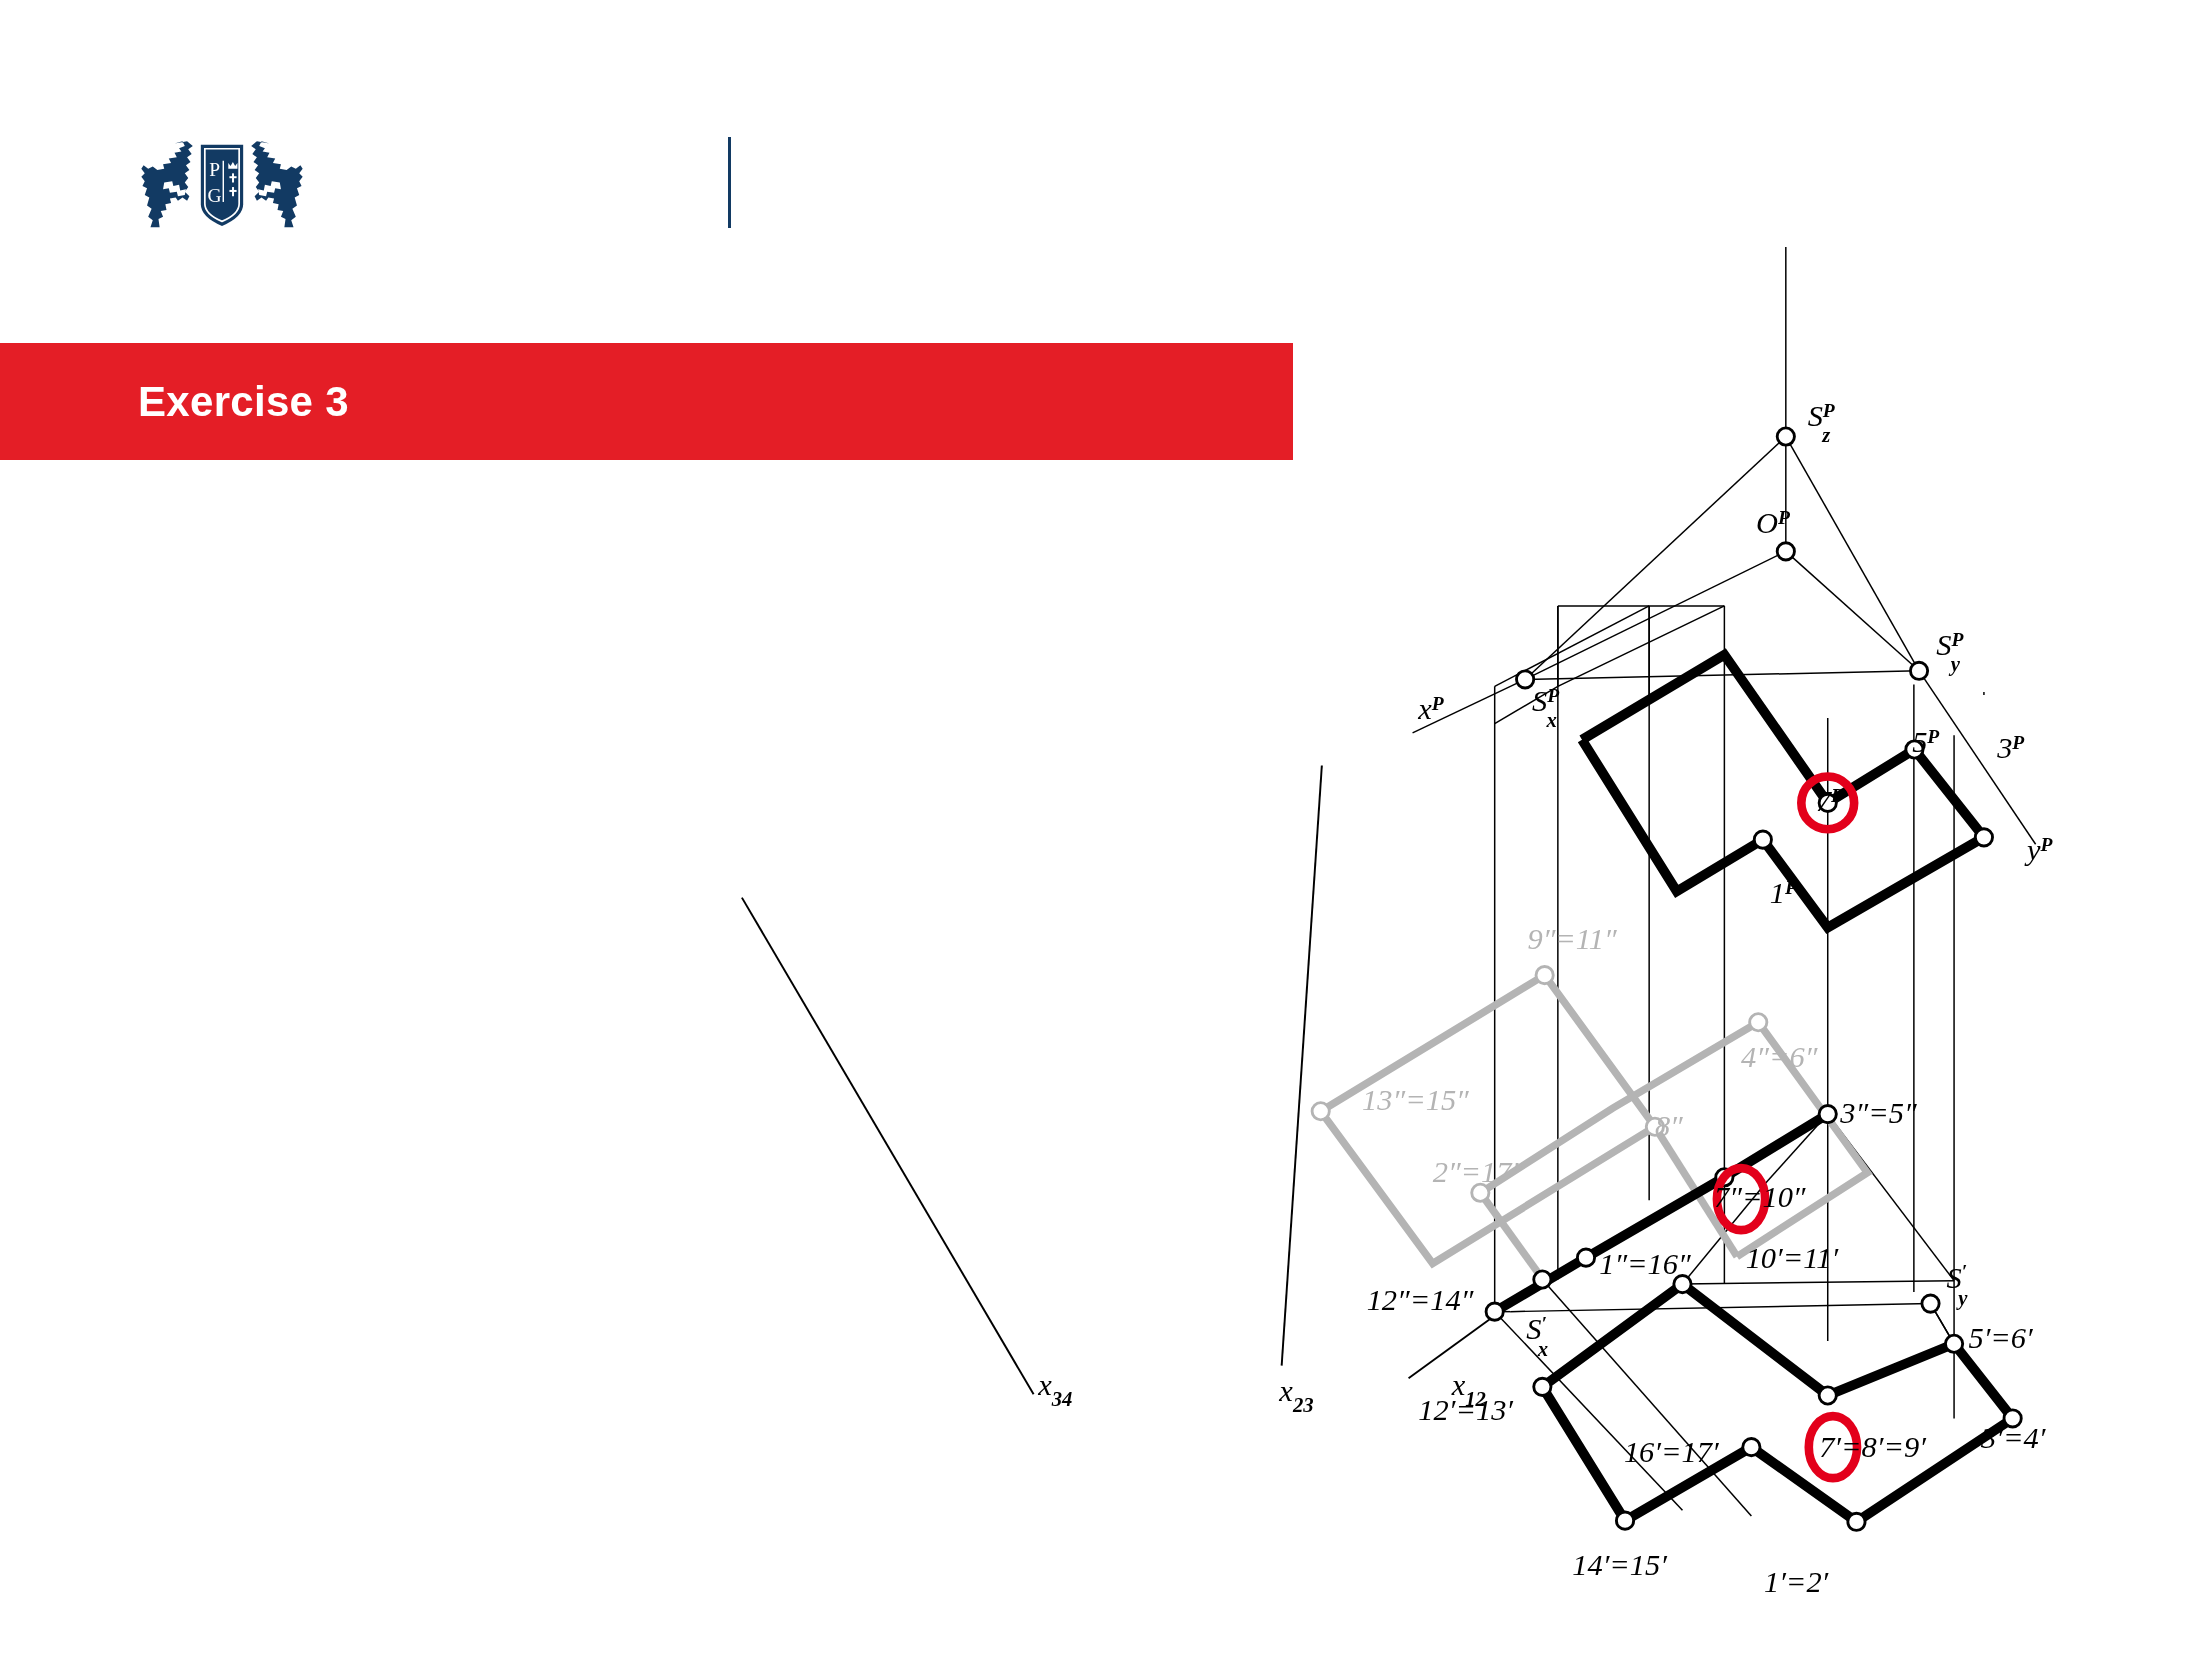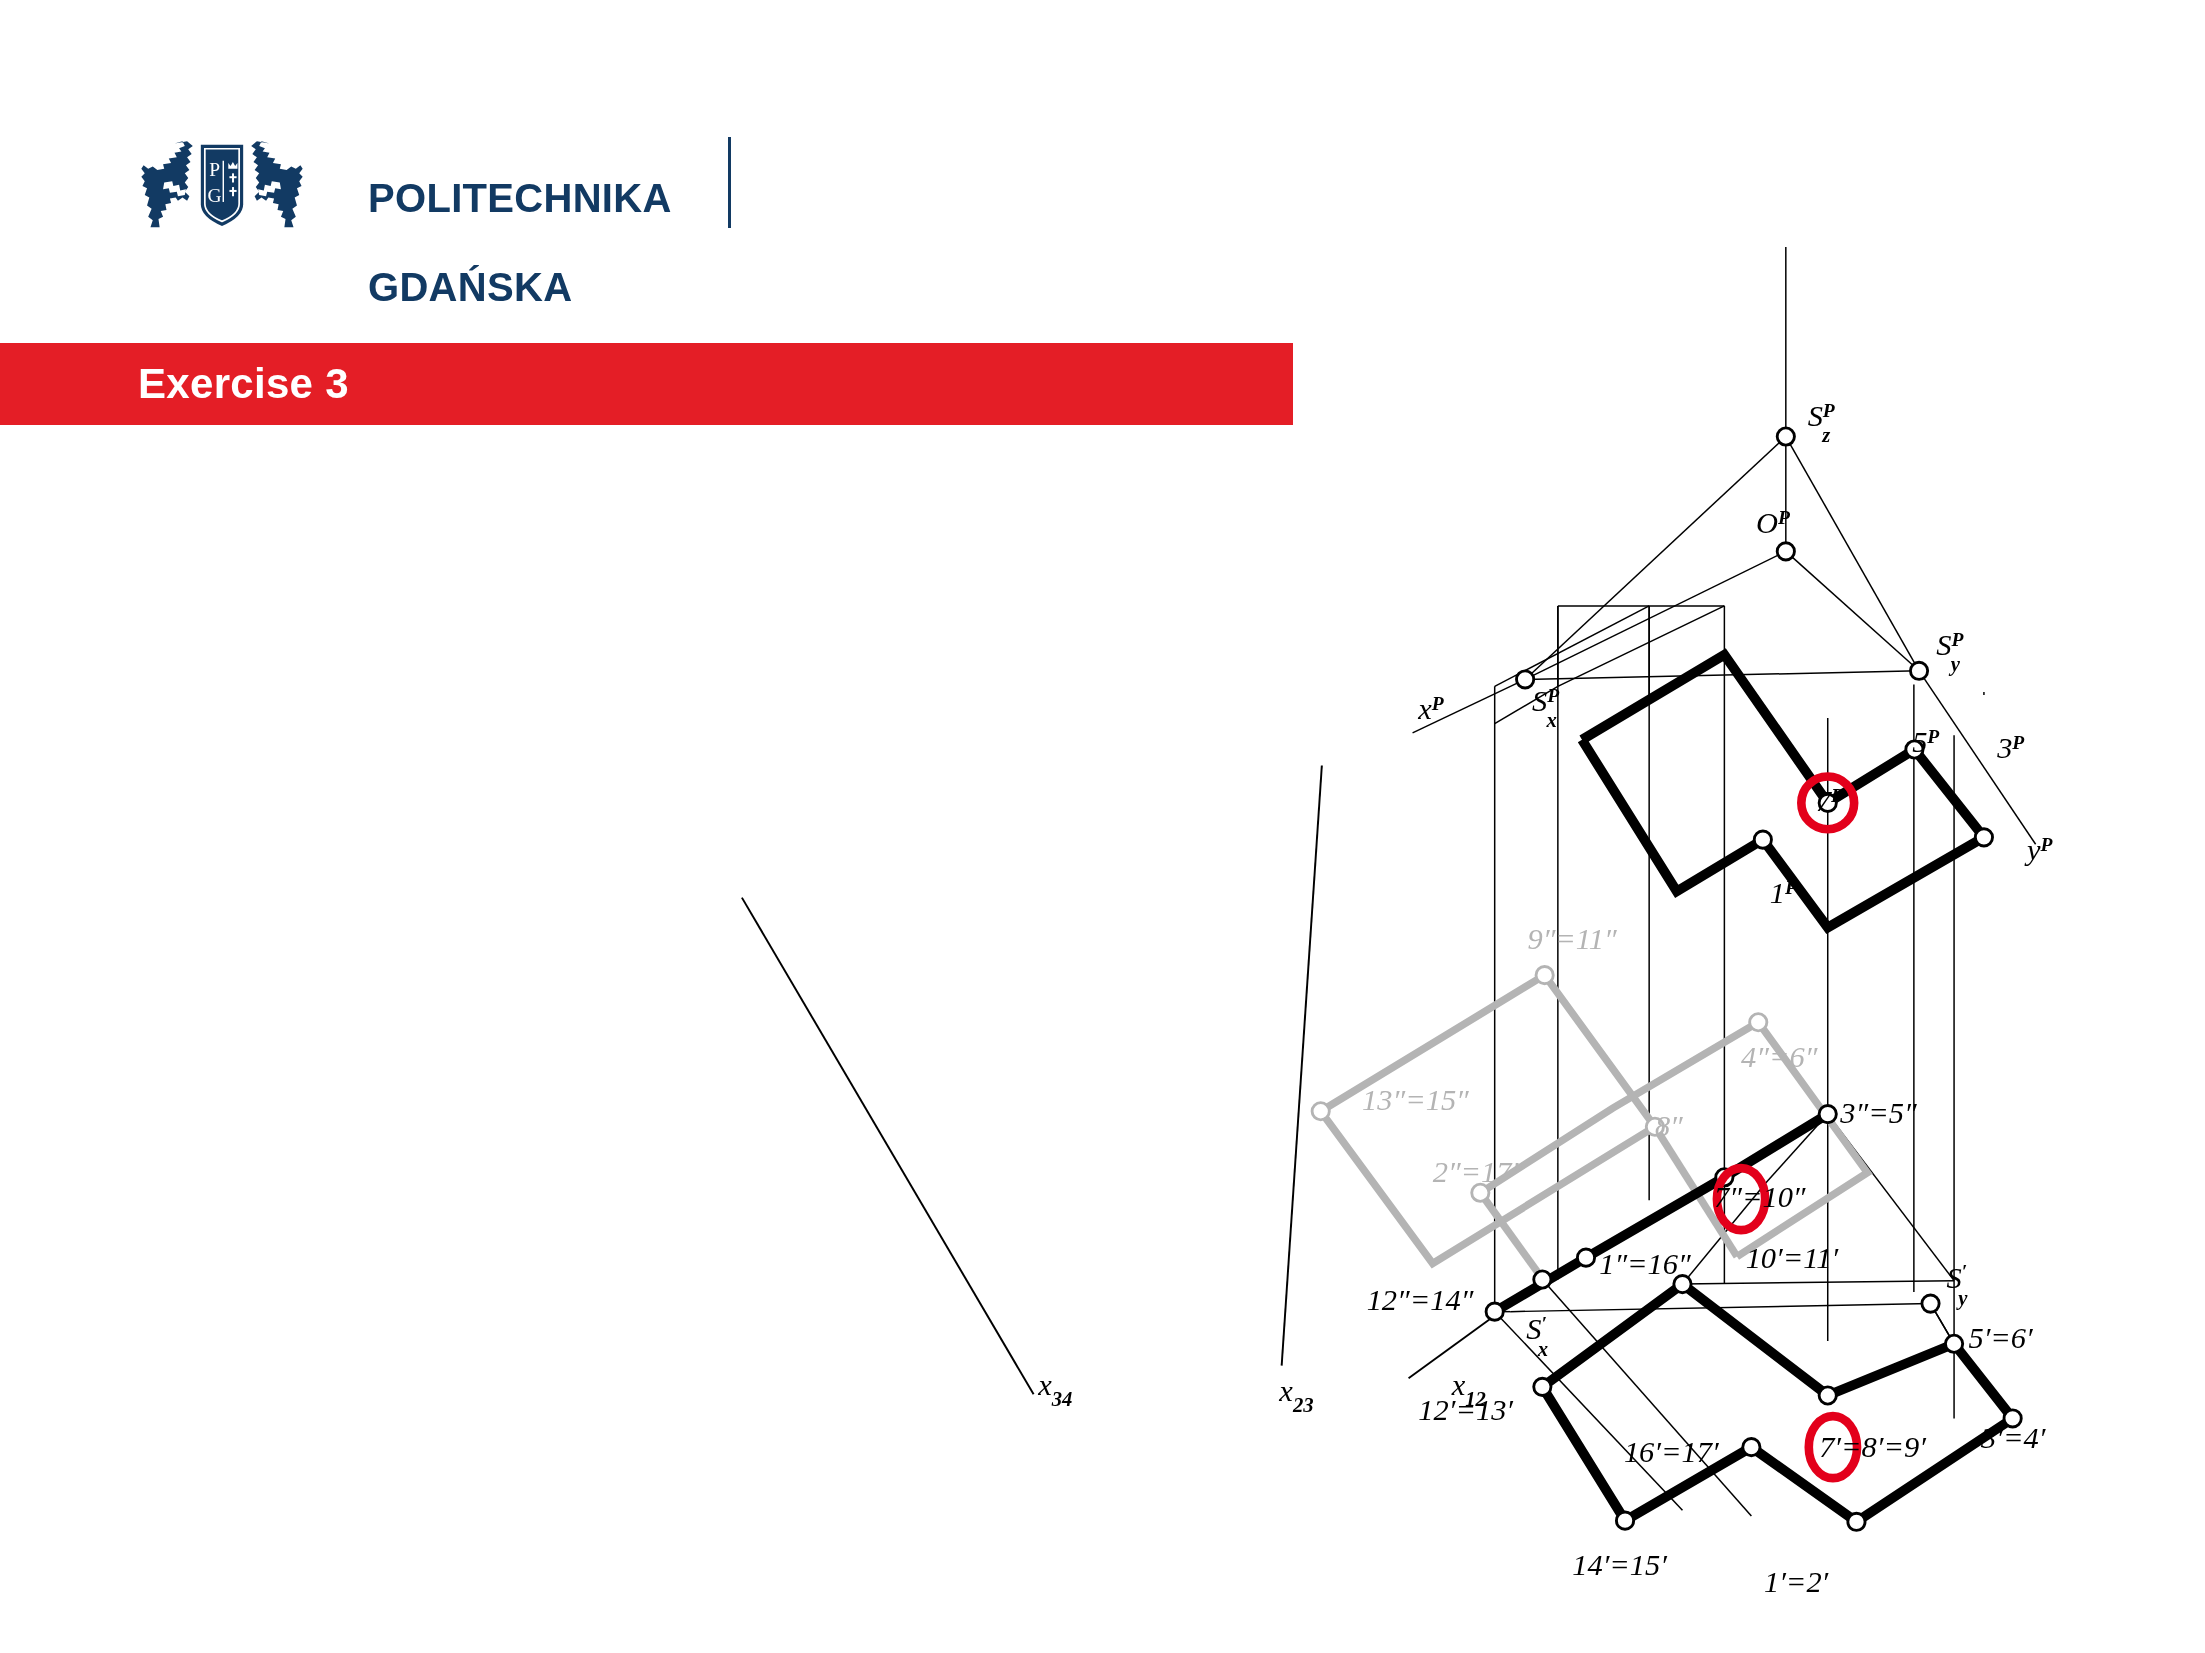--- a/index.html
+++ b/index.html
@@ -58,21 +58,21 @@
     font-weight: 700;
     font-size: 31px;
     line-height: 1.48;
   }
   #lecture-block .ln { display: block; white-space: nowrap; }
 
   
   #banner {
     position: absolute;
     left: 0; top: 343px;
-    width: 1293px; height: 82px;
+    width: 1293px; height: 117px;
     background: #E41E26;
   }
   #banner-title {
     position: absolute;
     left: 138px;
     top: 50%;
     transform: translateY(-50%);
     color: #ffffff;
     font-size: 42px;
     font-weight: 700;
@@ -146,24 +146,20 @@
           <path d="M176 66 L176 56 L180 61 L184 54 L188 61 L192 56 L192 66 Z"></path>
           <rect x="182.5" y="74" width="3.5" height="16"></rect>
           <rect x="178" y="79" width="12.5" height="3.5"></rect>
           <rect x="182.5" y="98" width="3.5" height="16"></rect>
           <rect x="178" y="103" width="12.5" height="3.5"></rect>
         </g>
       </g>
     </svg>
   </div>
 
-  <div id="brand-name">
-    <span id="brand-line1">POLITECHNIKA</span>
-    <span id="brand-line2">GDAŃSKA</span>
-  </div>
 
   <div id="header-divider"></div>
 
 </div>
 
 <div id="banner">
   <div id="banner-title">Exercise 3</div>
 </div>
 
 <div id="drawing">

